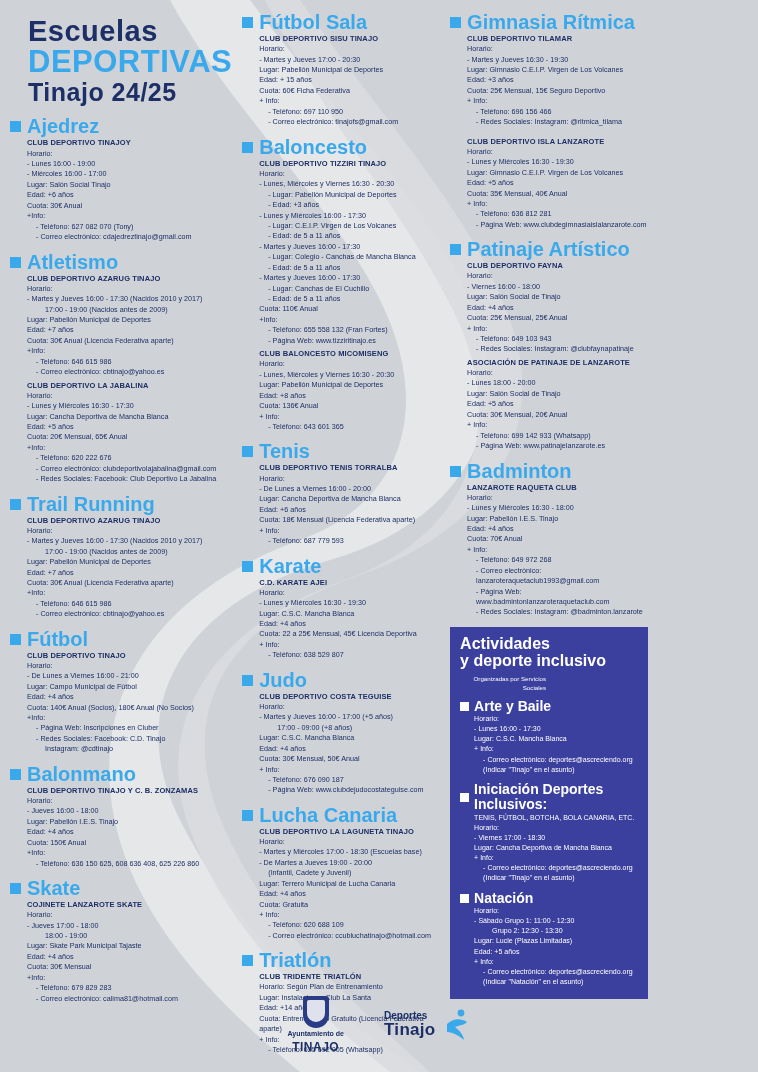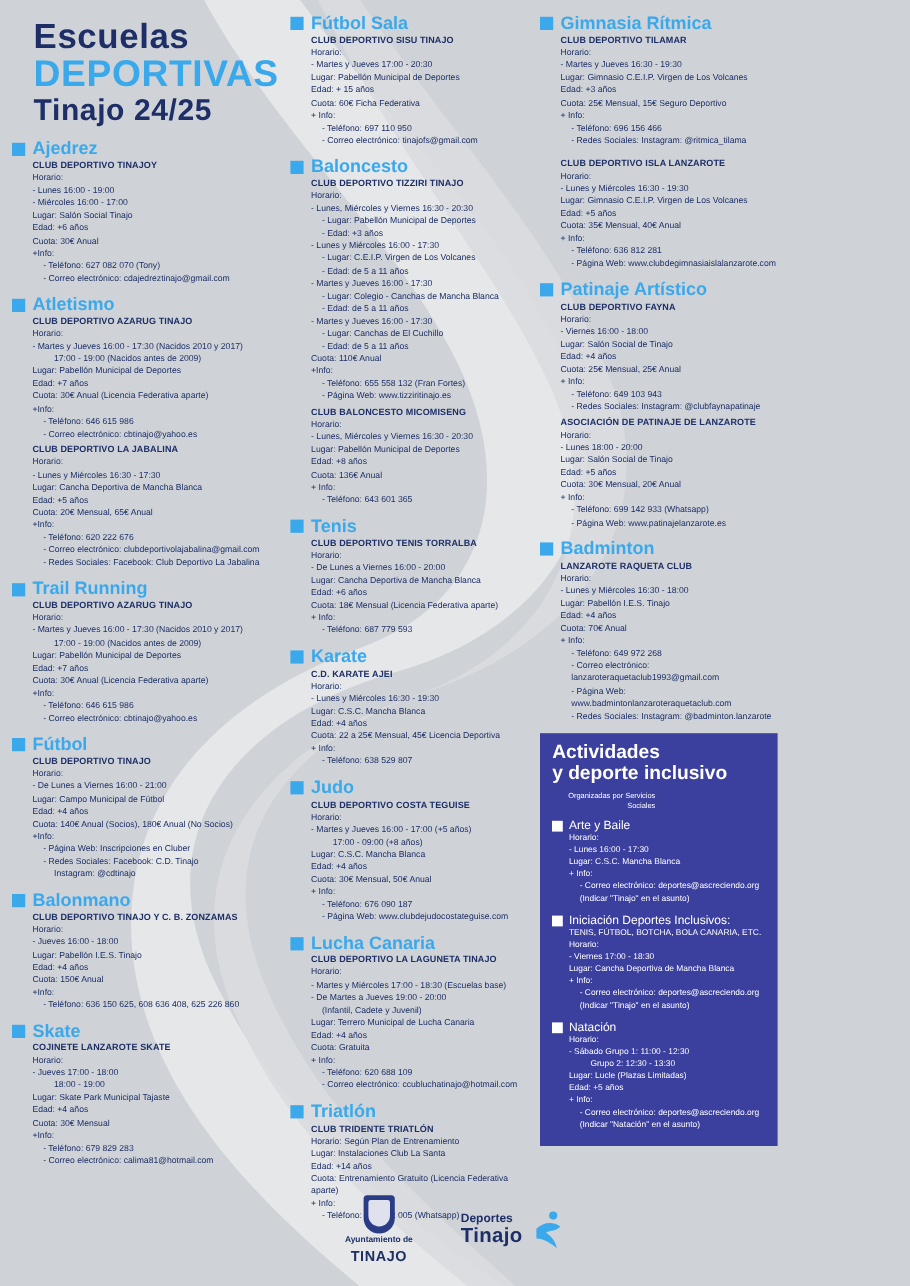--- a/index.html
+++ b/index.html
@@ -42,21 +42,21 @@
   }
   
   .sport{margin-bottom:9px;}
   .sport-head{
     display:flex;align-items:center;gap:6px;margin-bottom:1px;
   }
   .sq{
     width:11px;height:11px;background:#3aa9ec;flex:0 0 auto;display:block;
   }
   .sport-title{
-    font-size:15px;font-weight:bold;color:#3aa9ec;line-height:1.05;
+    font-size:20px;font-weight:bold;color:#3aa9ec;line-height:1.05;
   }
   .sport-body{margin-left:17px;}
   .club{
     font-size:7.5px;font-weight:bold;color:#1d2f66;letter-spacing:.1px;line-height:1.35;
   }
   .line{
     font-size:7.2px;color:#1d2f66;line-height:1.45;
   }
   .line.ind{padding-left:9px;}
   .line.ind2{padding-left:18px;}
@@ -74,21 +74,21 @@
   }
   .incl-title{
     font-size:16px;font-weight:bold;line-height:1.05;color:#ffffff;
   }
   .incl-org{
     font-size:6.2px;text-align:right;line-height:1.3;color:#ffffff;max-width:86px;
   }
   .incl-sport{margin-top:7px;}
   .incl-head{display:flex;align-items:center;gap:5px;}
   .sq-w{width:9px;height:9px;background:#ffffff;flex:0 0 auto;display:block;}
-  .incl-name{font-size:10px;font-weight:normal;color:#ffffff;line-height:1.1;}
+  .incl-name{font-size:14px;font-weight:bold;color:#ffffff;line-height:1.1;}
   .incl-body{margin-left:14px;}
   .incl-line{font-size:7px;color:#ffffff;line-height:1.45;}
   .incl-line.ind{padding-left:9px;}
   .incl-line.ind2{padding-left:18px;}
   
   .footer{
     position:absolute;left:0;bottom:4px;width:758px;height:86px;z-index:3;
     display:flex;align-items:center;justify-content:center;gap:40px;
   }
   .logo-ayto{display:flex;flex-direction:column;align-items:center;gap:2px;}

